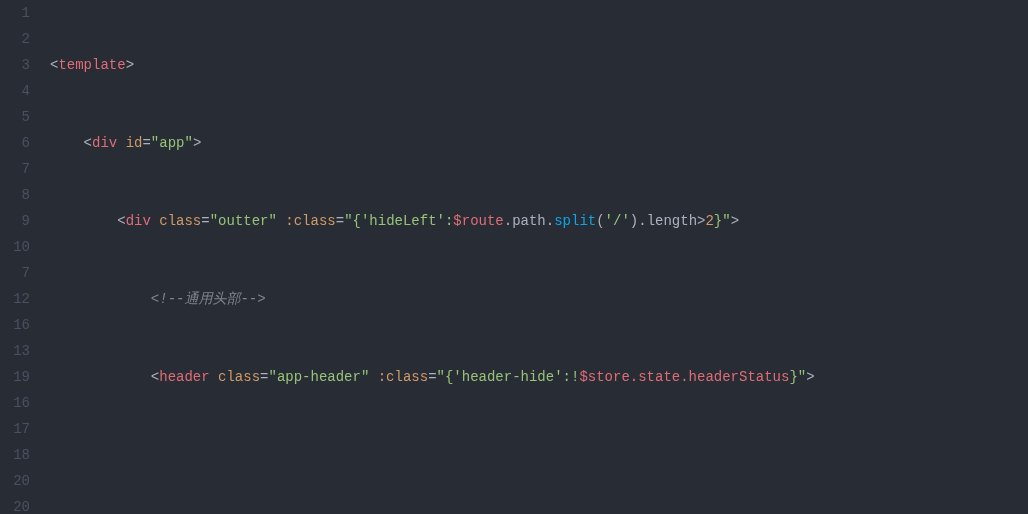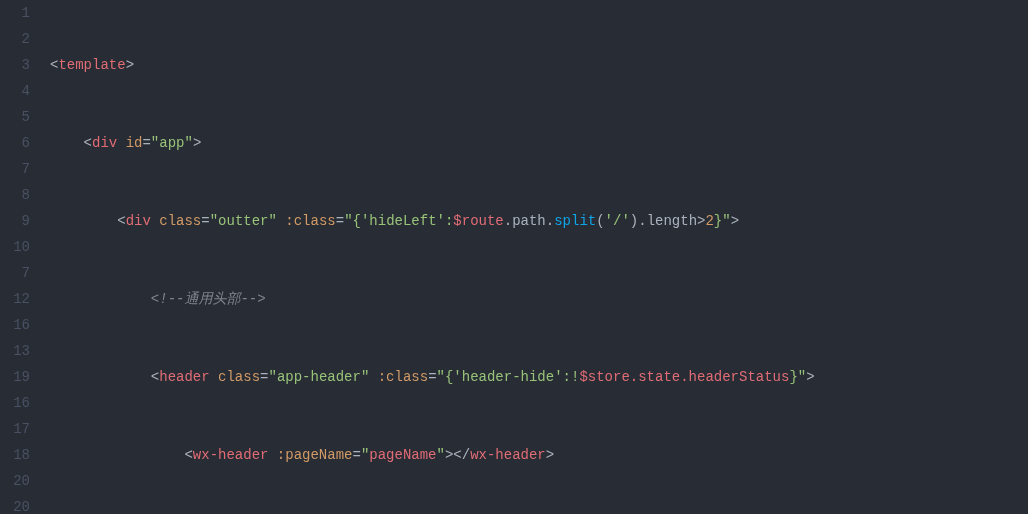--- a/index.html
+++ b/index.html
@@ -74,21 +74,20 @@
     <div class="line-num">18</div>
     <div class="line-num">20</div>
     <div class="line-num">20</div>
   </div>
   <div class="code">
     <div class="code-line"><span class="punct">&lt;</span><span class="tag">template</span><span class="punct">&gt;</span></div>
     <div class="code-line">    <span class="punct">&lt;</span><span class="tag">div</span> <span class="attr">id</span><span class="punct">=</span><span class="str">"app"</span><span class="punct">&gt;</span></div>
     <div class="code-line">        <span class="punct">&lt;</span><span class="tag">div</span> <span class="attr">class</span><span class="punct">=</span><span class="str">"outter"</span> <span class="attr">:class</span><span class="punct">=</span><span class="str">"{'hideLeft':</span><span class="prop">$route</span><span class="punct">.path.</span><span class="method">split</span><span class="punct">(</span><span class="str">'/'</span><span class="punct">)</span><span class="punct">.length</span><span class="punct">&gt;</span><span class="num">2</span><span class="str">}"</span><span class="punct">&gt;</span></div>
     <div class="code-line">            <span class="comment">&lt;!--通用头部--&gt;</span></div>
     <div class="code-line">            <span class="punct">&lt;</span><span class="tag">header</span> <span class="attr">class</span><span class="punct">=</span><span class="str">"app-header"</span> <span class="attr">:class</span><span class="punct">=</span><span class="str">"{'header-hide':!</span><span class="prop">$store.state.headerStatus</span><span class="str">}"</span><span class="punct">&gt;</span></div>
-    <div class="code-line">                <span class="punct">&lt;</span><span class="tag">wx-header</span> <span class="attr">:pageName</span><span class="punct">=</span><span class="str">"</span><span class="prop">pageName</span><span class="str">"</span><span class="punct">&gt;&lt;/</span><span class="tag">wx-header</span><span class="punct">&gt;</span></div>
     
     
     
     
     
     
     
     
     
     

